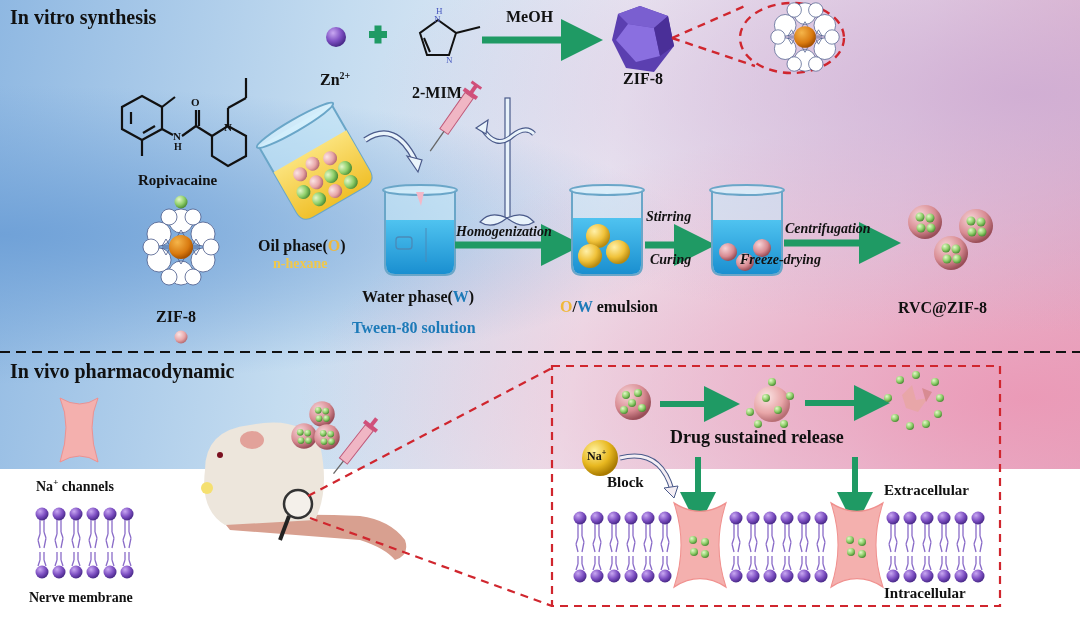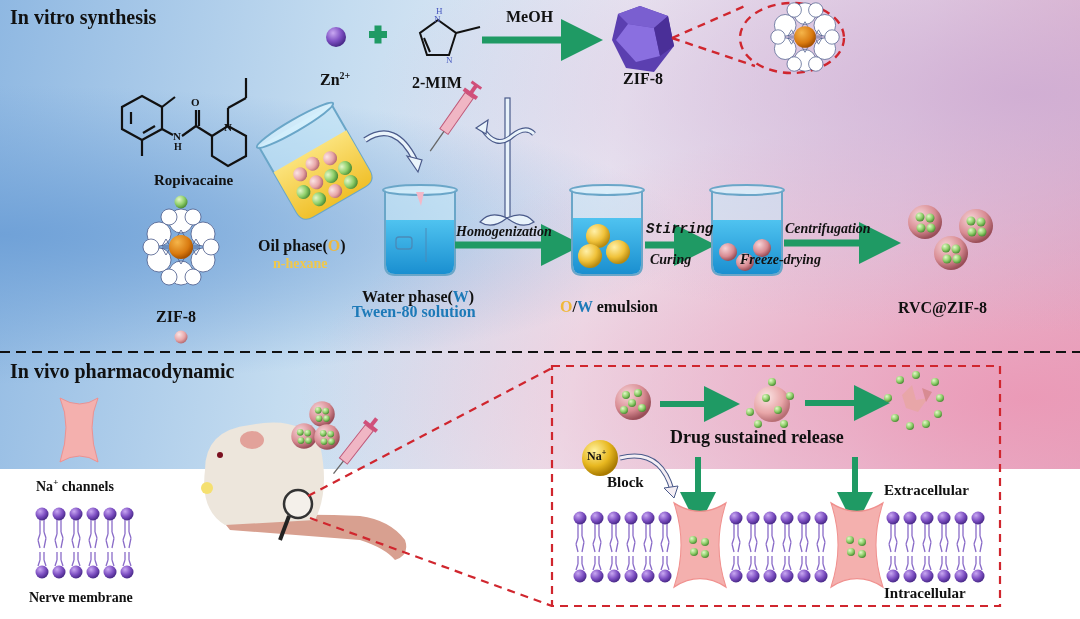--- a/index.html
+++ b/index.html
@@ -333,43 +333,43 @@
         <circle cx="862" cy="542" r="4" fill="url(#gGreen)"></circle>
     <circle cx="851" cy="552" r="4" fill="url(#gGreen)"></circle>
         <circle cx="862" cy="554" r="4" fill="url(#gGreen)"></circle>
   </g>
 </svg>
 
 <div class="t sec" style="left:10px;top:6px;">In vitro synthesis</div>
 <div class="t sec" style="left:10px;top:360px;">In vivo pharmacodynamic</div>
 
 <div class="t lbl" style="left:320px;top:70px;"><span>Zn</span><sup style="font-size:10px">2+</sup></div>
-<div class="t lbl" style="left:412px;top:74px;">2-MIM</div>
+<div class="t lbl" style="left:412px;top:84px;">2-MIM</div>
 <div class="t" style="left:436px;top:6px;font-size:9px;font-weight:normal;color:#4a5ac0;">H</div>
 <div class="t" style="left:434px;top:14px;font-size:9px;font-weight:normal;color:#4a5ac0;">N</div>
 <div class="t" style="left:446px;top:55px;font-size:9px;font-weight:normal;color:#4a5ac0;">N</div>
 <div class="t lbl" style="left:506px;top:8px;">MeOH</div>
 <div class="t lbl" style="left:623px;top:70px;">ZIF-8</div>
 
 <div class="t" style="left:191px;top:96px;font-size:11px;">O</div>
 <div class="t" style="left:224px;top:121px;font-size:11px;">N</div>
 <div class="t" style="left:173px;top:130px;font-size:11px;">N</div>
 <div class="t" style="left:174px;top:141px;font-size:10px;">H</div>
-<div class="t" style="left:154px;top:172px;font-size:15px;">Ropivacaine</div>
+<div class="t" style="left:138px;top:172px;font-size:15px;">Ropivacaine</div>
 <div class="t lbl" style="left:156px;top:308px;">ZIF-8</div>
 
 <div class="t lbl" style="left:258px;top:237px;"><span>Oil phase(</span><span class="gold">O</span><span>)</span></div>
 <div class="t" style="left:273px;top:256px;font-size:14px;color:#f0c84a;">n-hexane</div>
 
 <div class="t lbl" style="left:362px;top:288px;"><span>Water phase(</span><span class="blue">W</span><span>)</span></div>
-<div class="t lbl blue" style="left:352px;top:303px;">Tween-80 solution</div>
+<div class="t lbl blue" style="left:352px;top:319px;">Tween-80 solution</div>
 
 <div class="t it" style="left:456px;top:224px;">Homogenization</div>
 <div class="t lbl" style="left:560px;top:298px;"><span class="gold">O</span><span>/</span><span class="blue">W</span><span> emulsion</span></div>
-<div class="t it" style="left:646px;top:221px;font-family:Liberation Mono, monospace;">Stirring</div>
+<div class="t it" style="left:646px;top:209px;">Stirring</div>
 <div class="t it" style="left:650px;top:252px;">Curing</div>
 <div class="t it" style="left:785px;top:221px;">Centrifugation</div>
 <div class="t it" style="left:740px;top:252px;">Freeze-drying</div>
 <div class="t lbl" style="left:898px;top:299px;">RVC@ZIF-8</div>
 
 <div class="t" style="left:36px;top:477px;font-size:14px;"><span>Na</span><sup style="font-size:9px">+</sup><span> channels</span></div>
 <div class="t" style="left:29px;top:590px;font-size:14px;">Nerve membrane</div>
 
 <div class="t" style="left:670px;top:427px;font-size:18px;">Drug sustained release</div>
 <div class="t" style="left:587px;top:448px;font-size:12px;"><span>Na</span><sup style="font-size:8px">+</sup></div>

